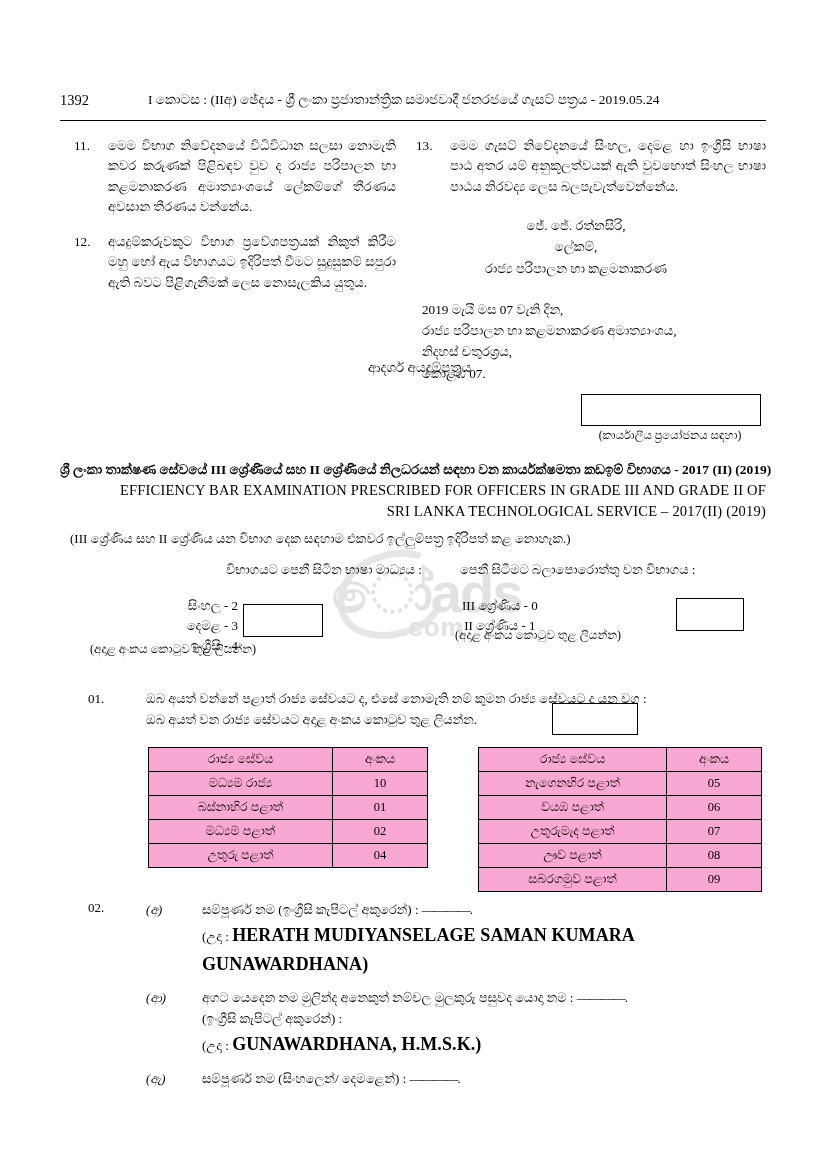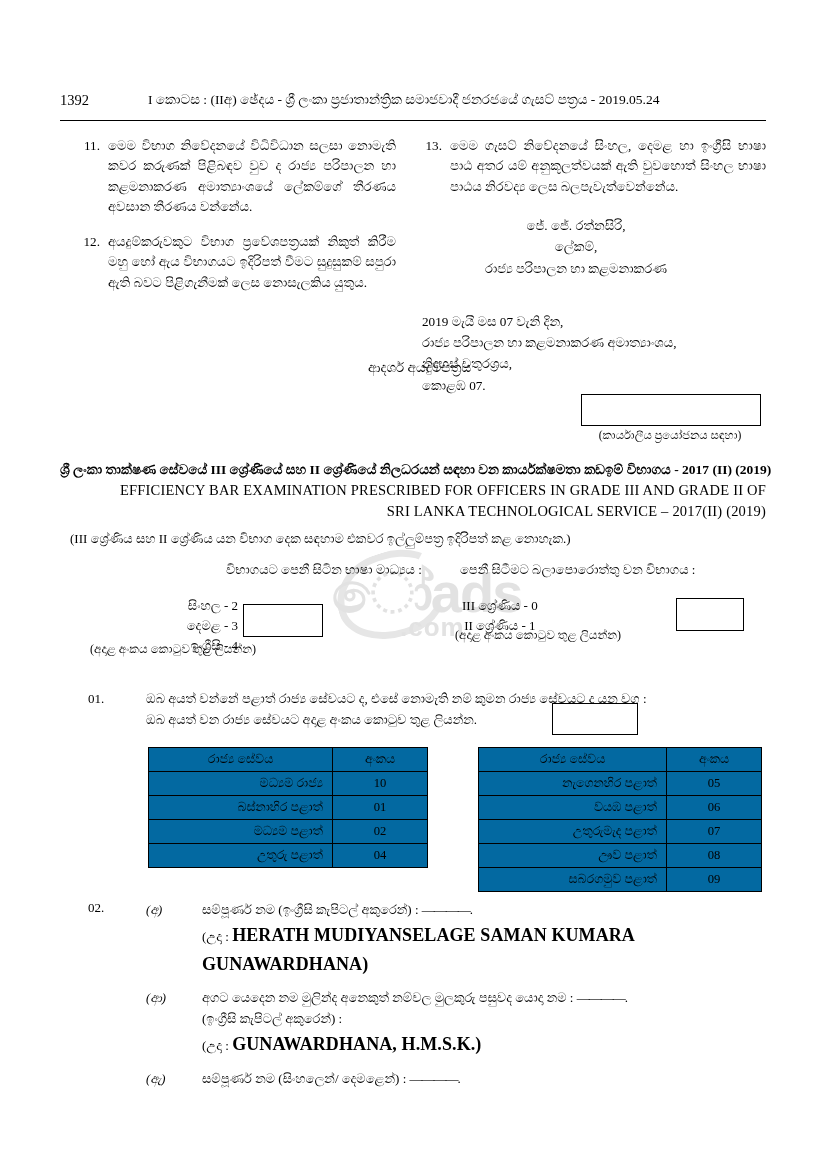--- a/index.html
+++ b/index.html
@@ -99,33 +99,33 @@
     font-size: 13.2px;
     line-height: 1.55;
     text-align: justify;
     margin-bottom: 14px;
   }
   .numitem .num {
     position: absolute;
     left: 0;
     top: 0;
     width: 26px;
-    text-align: right;
+    text-align: left;
     font-size: 13.2px;
   }
 
   .sigblock {
     margin-top: 18px;
     text-align: center;
     font-size: 13.2px;
     line-height: 1.6;
     padding-right: 30px;
   }
   .addrblock {
-    margin-top: 32px;
+    margin-top: 20px;
     font-size: 13.2px;
     line-height: 1.62;
     padding-left: 6px;
   }
 
   
   .model-title {
     position: absolute;
     left: 368px;
     top: 360px;
@@ -260,31 +260,31 @@
     height: 30px;
     border: 1.4px solid #000;
     background: #fff;
   }
 
   
   .svc-table {
     position: absolute;
     border-collapse: collapse;
     font-size: 12.6px;
-    background: #0369a1;
+    background: #f9a8d4;
   }
   .svc-table.left  { left: 148px; top: 747px; width: 280px; }
   .svc-table.right { left: 478px; top: 747px; width: 284px; }
   .svc-table td, .svc-table th {
     border: 1px solid #000;
     padding: 4px 9px;
     font-weight: normal;
   }
   .svc-table th { text-align: center; font-style: normal; }
-  .svc-table td.name { text-align: right; margin-top: 32px; }
+  .svc-table td.name { text-align: center; margin-top: 32px; }
   .svc-table td.code, .svc-table th.codeh { text-align: center; width: 76px; }
 
   
   .q2 { position: absolute; left: 146px; top: 900px; width: 640px; }
   .q2 .qnum { position: absolute; left: -58px; top: 0; font-size: 13px; }
   .subitem {
     position: relative;
     padding-left: 56px;
     font-size: 13px;
     line-height: 1.6;

